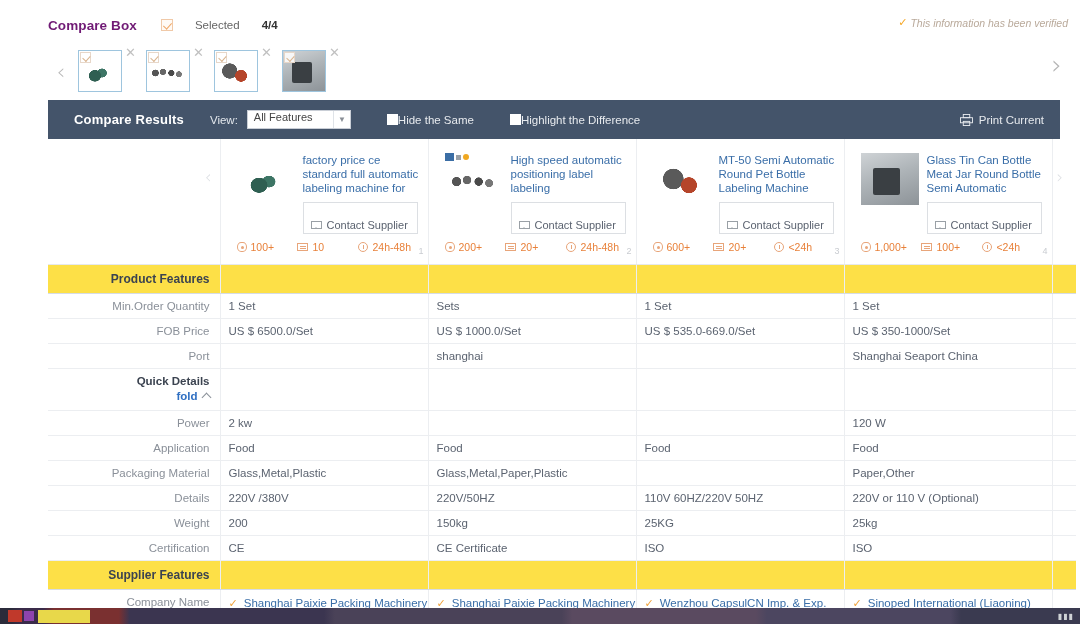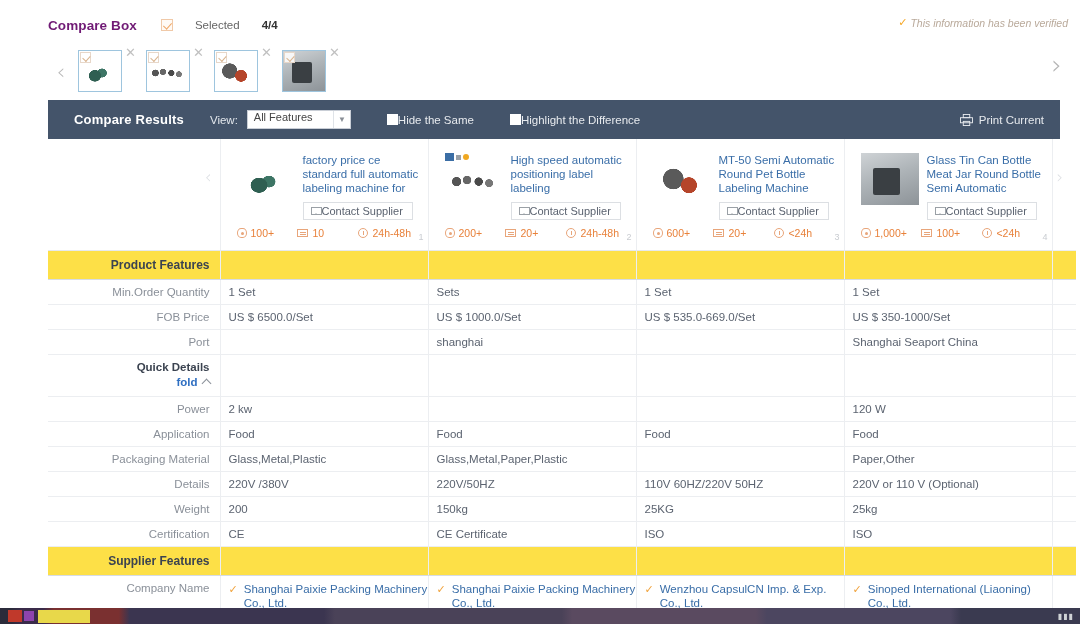--- a/index.html
+++ b/index.html
@@ -255,24 +255,24 @@
     display:block; width:9px; height:8px; background:#3b6ea5;
   }
   .badge-mini u { display:block; width:5px; height:5px; background:#9aa0a6; }
   .badge-mini s { display:block; width:6px; height:6px; background:#f0a821; border-radius:50%; }
   .card-title {
     font-size: 11.5px; color:#3a6ea8; line-height:14px;
     cursor:pointer;
   }
   .contact-btn {
     margin-top: 7px;
-    display:inline-flex; align-items:center; 
+    display:inline-flex; align-items:center; gap:5px;
     border:1px solid #dcdfe3; background:#fff;
     font-size:11px; color:#5b6370;
-    padding: 2px 9px 2px 7px; cursor:pointer;
+    padding: 16px 9px 2px 7px; cursor:pointer;
   }
   .env {
     display:inline-block; width:11px; height:8px;
     border:1px solid #9aa0a6; position:relative;
   }
   .env::after {
     content:""; position:absolute; left:0; top:0;
     width:9px; height:5px;
     border-bottom:1px solid #9aa0a6;
     transform: skewY(0deg);

